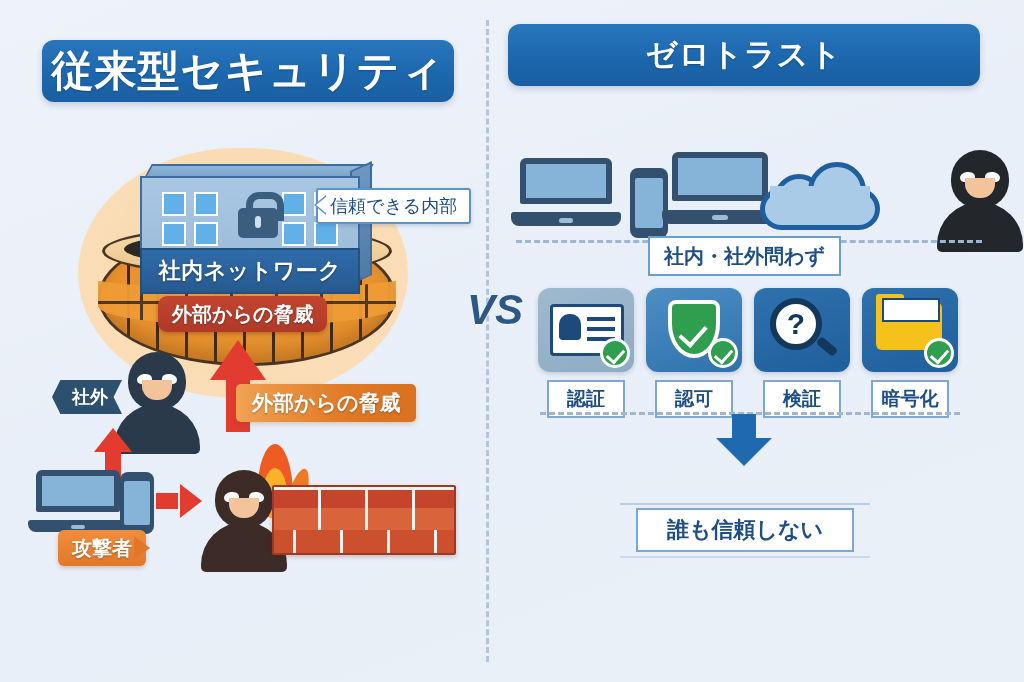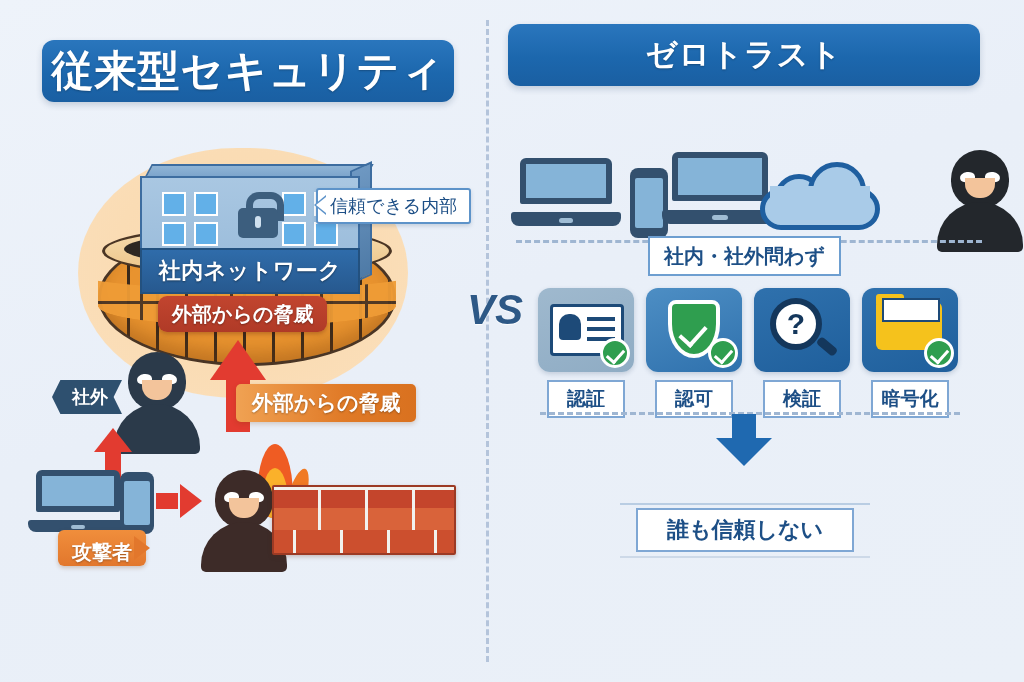--- a/index.html
+++ b/index.html
@@ -154,21 +154,21 @@
   
   #tag-outside{
     position:absolute;left:52px;top:380px;height:34px;
     background:#2e506f;display:flex;align-items:center;padding:0 14px 0 20px;
     color:#fff;font-weight:bold;font-size:18px;
     clip-path:polygon(12% 0,100% 0,88% 50%,100% 100%,12% 100%,0 50%);
   }
   #tag-attacker{
     position:absolute;left:58px;top:530px;height:36px;
     background:linear-gradient(180deg,#f08e3c,#e2772c);
-    border-radius:6px;display:flex;align-items:flex-end;padding:0 14px;
+    border-radius:6px;display:flex;align-items:center;padding:0 14px;
     color:#fff;font-weight:bold;font-size:20px;
     text-shadow:0 1px 2px rgba(0,0,0,.3);
     box-shadow:0 2px 4px rgba(120,60,10,.25);
   }
   #tag-attacker::after{
     content:"";position:absolute;right:-16px;top:6px;
     border:12px solid transparent;border-left:16px solid #e2772c;
   }
   #banner-threat{
     position:absolute;left:236px;top:384px;height:38px;

